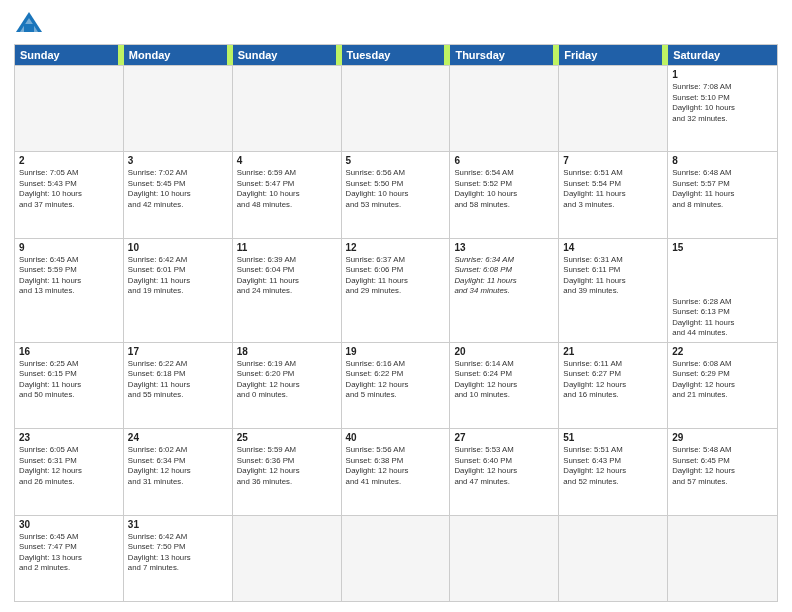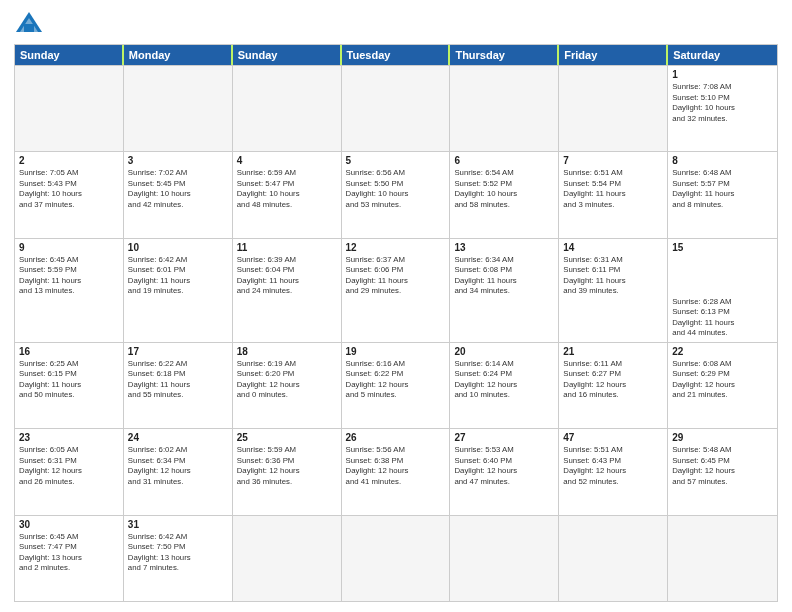--- a/index.html
+++ b/index.html
@@ -68,21 +68,21 @@
     .cal-header {
       display: grid;
       grid-template-columns: repeat(7, 1fr);
       background: #2060a8;
     }
     .cal-header-cell {
       color: #fff;
       font-size: 11px;
       font-weight: bold;
       padding: 4px 5px;
-      border-right: 2px solid #bef264;
+      border-right: 6px solid #bef264;
     }
     .cal-header-cell:last-child { border-right: none; }
     .cal-body {
       flex: 1;
       display: flex;
       flex-direction: column;
     }
     .cal-row {
       display: grid;
       grid-template-columns: repeat(7, 1fr);
@@ -236,21 +236,21 @@
           </div>
           <div class="cal-cell">
             <span class="day-num">12</span>
             <div class="cell-text" style="white-space: pre-line;">Sunrise: 6:37 AM
 Sunset: 6:06 PM
 Daylight: 11 hours
 and 29 minutes.</div>
           </div>
           <div class="cal-cell">
             <span class="day-num">13</span>
-            <div class="cell-text" style="white-space: pre-line;">Sunrise: 6:34 AM
+            <div class="cell-text" style="white-space: pre-line; font-style: italic;">Sunrise: 6:34 AM
 Sunset: 6:08 PM
 Daylight: 11 hours
 and 34 minutes.</div>
           </div>
           <div class="cal-cell">
             <span class="day-num">14</span>
             <div class="cell-text" style="white-space: pre-line;">Sunrise: 6:31 AM
 Sunset: 6:11 PM
 Daylight: 11 hours
 and 39 minutes.</div>
@@ -330,35 +330,35 @@
 and 31 minutes.</div>
           </div>
           <div class="cal-cell">
             <span class="day-num">25</span>
             <div class="cell-text" style="white-space: pre-line;">Sunrise: 5:59 AM
 Sunset: 6:36 PM
 Daylight: 12 hours
 and 36 minutes.</div>
           </div>
           <div class="cal-cell">
-            <span class="day-num">26</span>
+            <span class="day-num">40</span>
             <div class="cell-text" style="white-space: pre-line;">Sunrise: 5:56 AM
 Sunset: 6:38 PM
 Daylight: 12 hours
 and 41 minutes.</div>
           </div>
           <div class="cal-cell">
             <span class="day-num">27</span>
             <div class="cell-text" style="white-space: pre-line;">Sunrise: 5:53 AM
 Sunset: 6:40 PM
 Daylight: 12 hours
 and 47 minutes.</div>
           </div>
           <div class="cal-cell">
-            <span class="day-num">47</span>
+            <span class="day-num">51</span>
             <div class="cell-text" style="white-space: pre-line;">Sunrise: 5:51 AM
 Sunset: 6:43 PM
 Daylight: 12 hours
 and 52 minutes.</div>
           </div>
           <div class="cal-cell">
             <span class="day-num">29</span>
             <div class="cell-text" style="white-space: pre-line;">Sunrise: 5:48 AM
 Sunset: 6:45 PM
 Daylight: 12 hours

